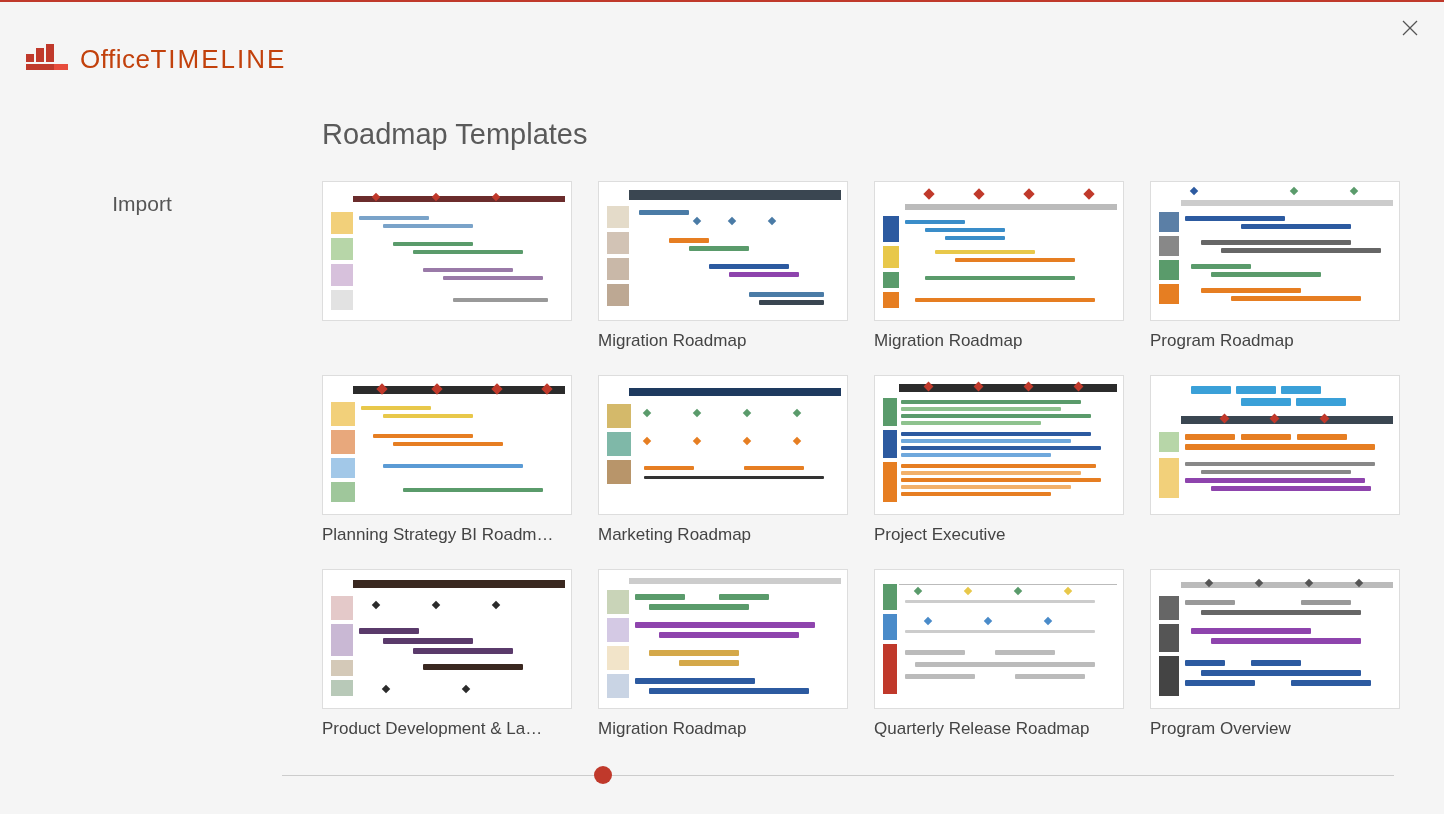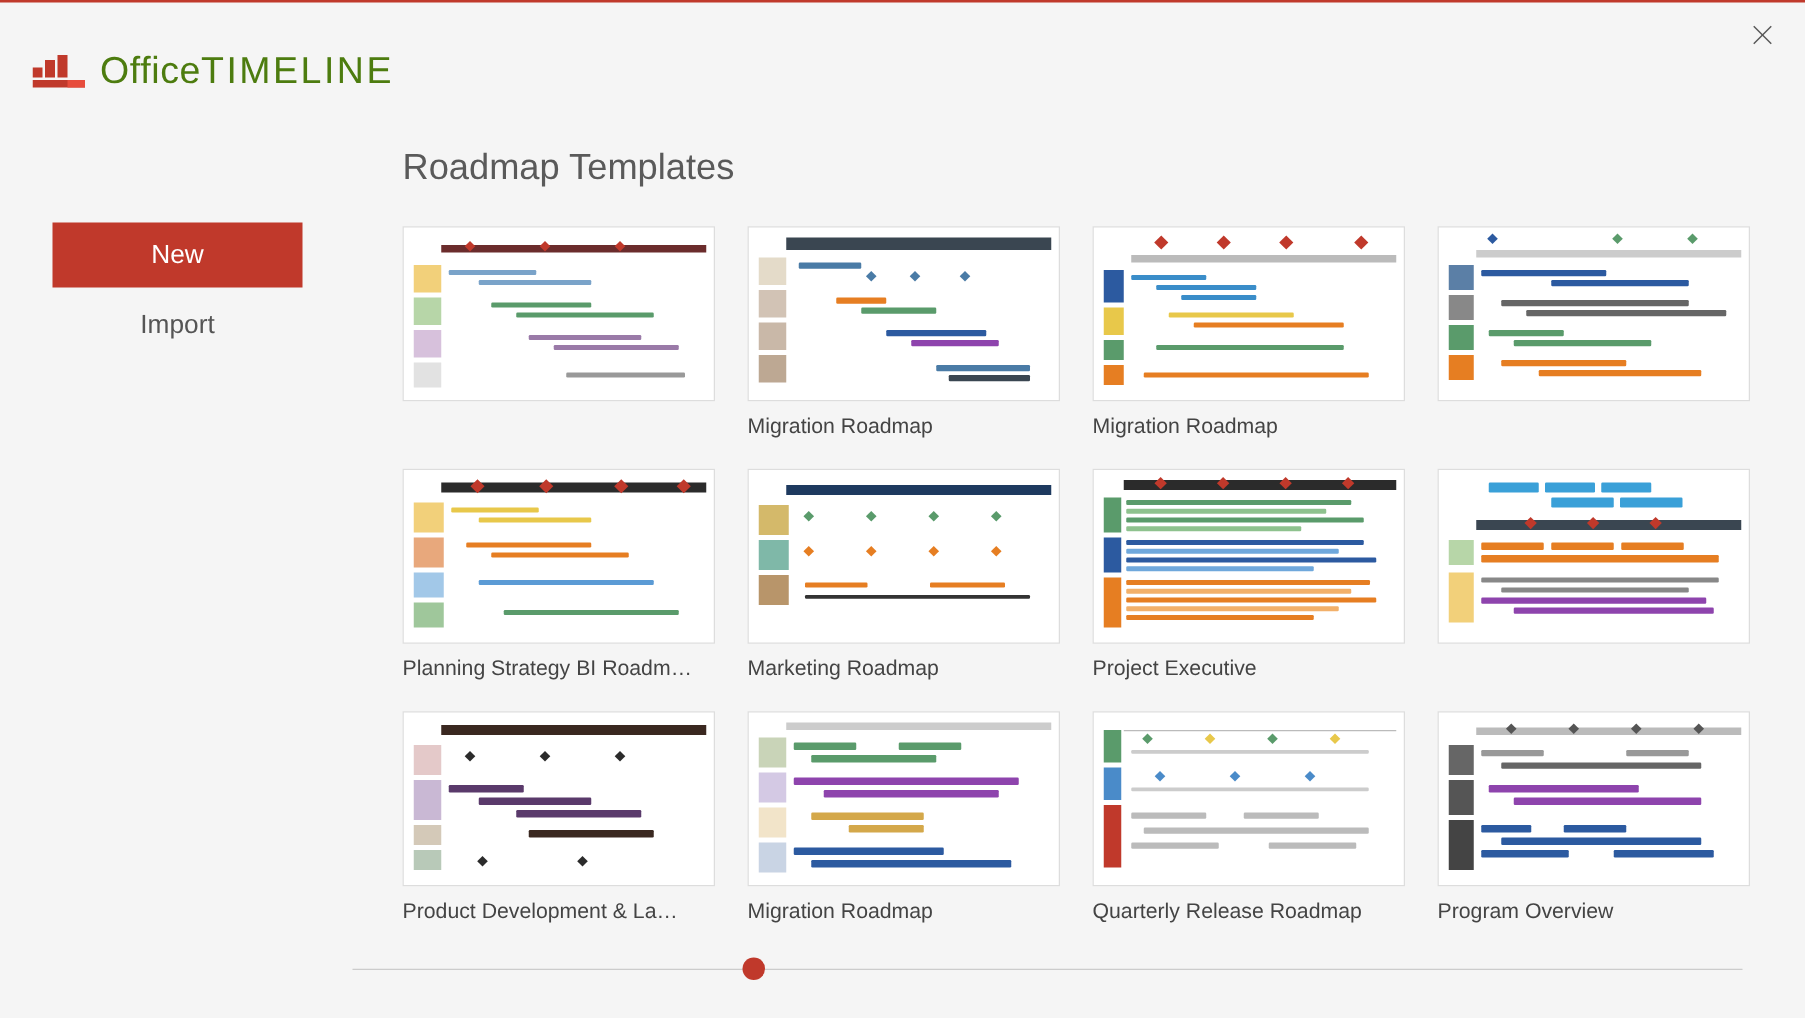--- a/index.html
+++ b/index.html
@@ -35,22 +35,22 @@
     display: flex;
     align-items: flex-end;
     gap: 12px;
   }
   .logo-icon {
     width: 42px;
     height: 30px;
     position: relative;
   }
   .logo-text {
-    font-size: 30px;
-    color: #4d7c0f;
+    font-size: 26px;
+    color: #c2410c;
     letter-spacing: 0.5px;
     line-height: 1;
   }
   .logo-text .light { font-weight: 300; }
   .logo-text .thin { font-weight: 200; letter-spacing: 2px; }
   .sidebar {
     position: absolute;
     top: 178px;
     left: 42px;
     width: 200px;
@@ -153,23 +153,20 @@
       <rect x="0" y="22" width="42" height="6" fill="#c0392b"></rect>
       <rect x="28" y="22" width="14" height="6" fill="#e74c3c"></rect>
     </svg>
   </div>
   <div class="logo-text">
     <span class="light">Office</span><span class="thin">TIMELINE</span>
   </div>
 </div>
 
 <div class="sidebar">
-  <div class="sidebar-item active">
-    <span>New</span>
-  </div>
   <div class="sidebar-item inactive">
     <span>Import</span>
   </div>
 </div>
 
 <div class="main">
   <div class="page-title">Roadmap Templates</div>
   <div class="grid">
 
     <div class="card">
@@ -247,20 +244,21 @@
         <div style="position:absolute;top:54px;left:8px;width:20px;height:20px;background:#888;"></div>
         <div class="mini-bar" style="top:58px;left:50px;width:150px;background:#666;height:5px;"></div>
         <div class="mini-bar" style="top:66px;left:70px;width:160px;background:#666;height:5px;"></div>
         <div style="position:absolute;top:78px;left:8px;width:20px;height:20px;background:#5a9b6b;"></div>
         <div class="mini-bar" style="top:82px;left:40px;width:60px;background:#5a9b6b;height:5px;"></div>
         <div class="mini-bar" style="top:90px;left:60px;width:110px;background:#5a9b6b;height:5px;"></div>
         <div style="position:absolute;top:102px;left:8px;width:20px;height:20px;background:#e67e22;"></div>
         <div class="mini-bar" style="top:106px;left:50px;width:100px;background:#e67e22;height:5px;"></div>
         <div class="mini-bar" style="top:114px;left:80px;width:130px;background:#e67e22;height:5px;"></div>
       </div>
+      <div class="card-label">Program Roadmap</div>
     </div>
 
     <div class="card">
       <div class="thumb">
         <div style="position:absolute;top:10px;left:30px;right:6px;height:8px;background:#2b2b2b;"></div>
         <div class="diamond" style="top:9px;left:55px;background:#c0392b;width:8px;height:8px;"></div>
         <div class="diamond" style="top:9px;left:110px;background:#c0392b;width:8px;height:8px;"></div>
         <div class="diamond" style="top:9px;left:170px;background:#c0392b;width:8px;height:8px;"></div>
         <div class="diamond" style="top:9px;left:220px;background:#c0392b;width:8px;height:8px;"></div>
         <div style="position:absolute;top:26px;left:8px;width:24px;height:24px;background:#f2d07a;"></div>

